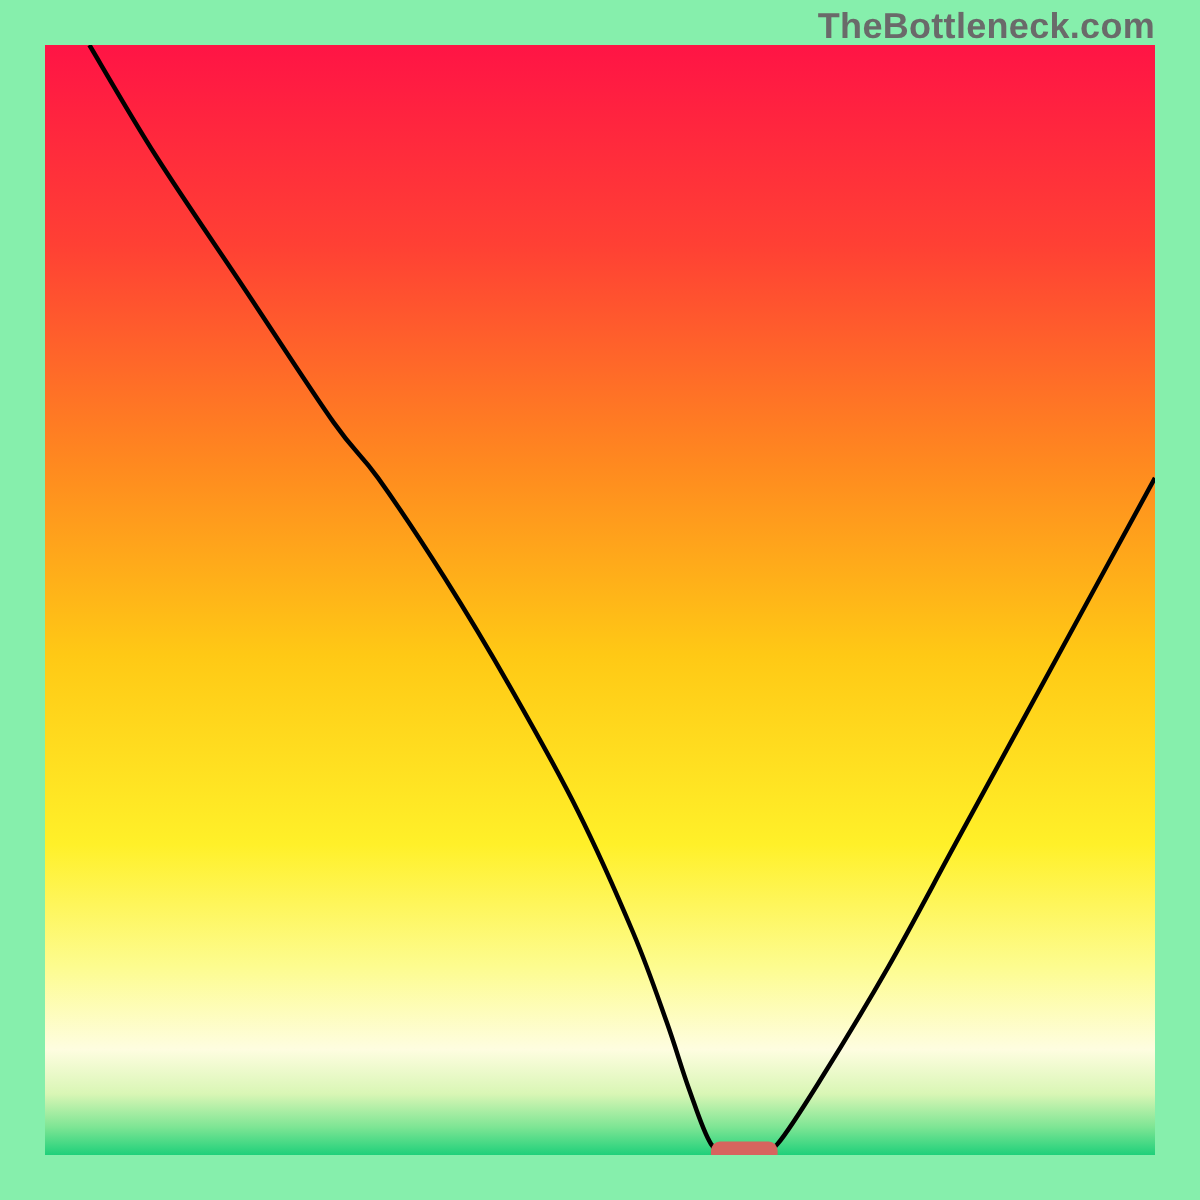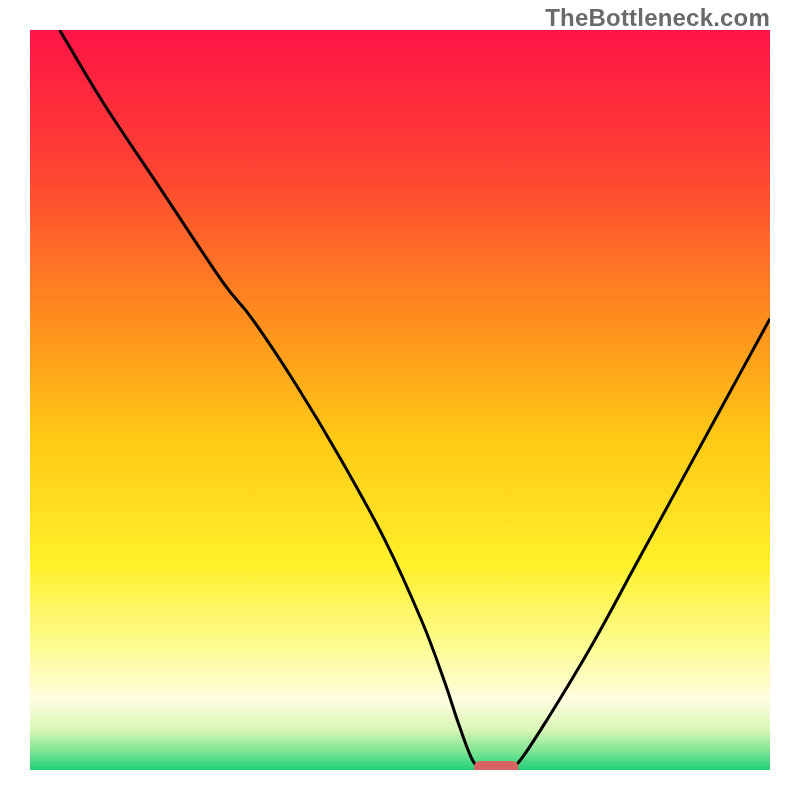--- a/index.html
+++ b/index.html
@@ -10,21 +10,21 @@
     background: #000;
     overflow: hidden;
     font-family: Arial, Helvetica, sans-serif;
   }
   .frame {
     position: absolute;
     left: 0;
     top: 0;
     width: 800px;
     height: 800px;
-    background: #ffffff;
+    background: #86efac;
   }
   .plot {
     position: absolute;
     left: 30px;
     top: 30px;
     width: 740px;
     height: 740px;
   }
   .watermark {
     position: absolute;

